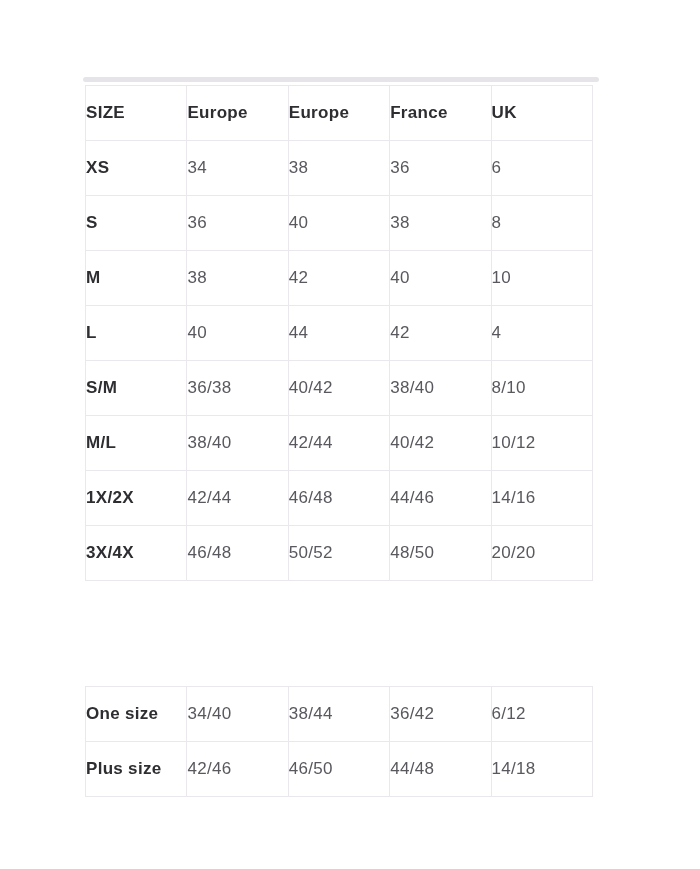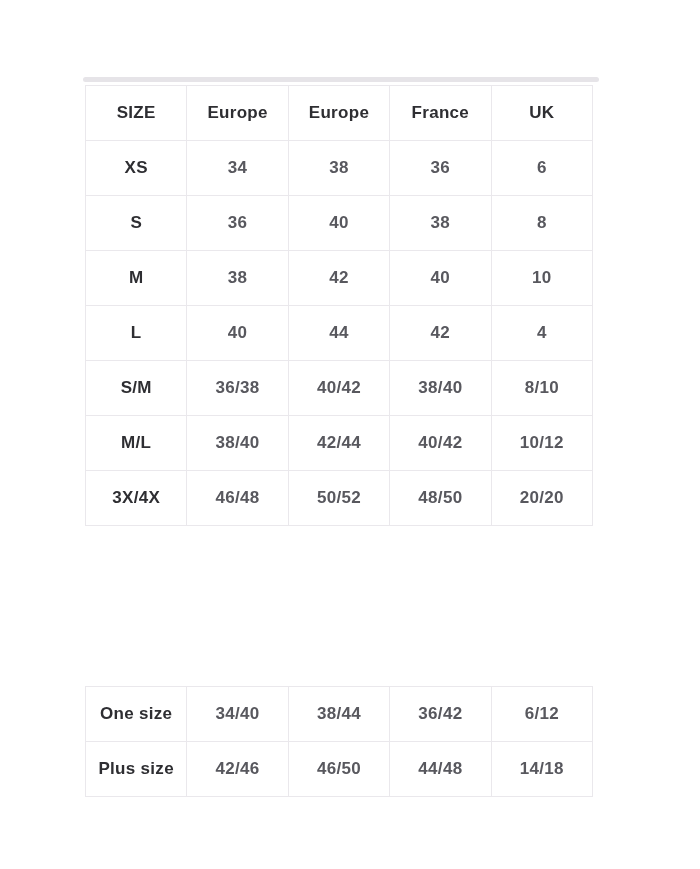--- a/index.html
+++ b/index.html
@@ -30,36 +30,36 @@
   table.size-table {
     position: absolute;
     left: 85px;
     border-collapse: collapse;
     table-layout: fixed;
     width: 508px;
     background: var(--bg);
   }
   table.size-table td, table.size-table th {
     border: 1px solid var(--border);
-    text-align: center;
+    text-align: left;
     vertical-align: middle;
     height: 55px;
     font-size: 17px;
     letter-spacing: 0.3px;
     overflow: hidden;
     white-space: nowrap;
   }
   .t1 { top: 85px; }
   .t2 { top: 686px; }
   th.col-head, td.row-head {
     font-weight: 700;
     color: var(--head-text);
   }
   td.val {
-    font-weight: 700;
+    font-weight: 400;
     color: var(--data-text);
   }
 </style>
 </head>
 <body>
 
 <div class="scroll-strip"></div>
 
 <table class="size-table t1">
   <thead>
@@ -108,20 +108,27 @@
       <td class="val">8/10</td>
     </tr>
     <tr>
       <td class="row-head">M/L</td>
       <td class="val">38/40</td>
       <td class="val">42/44</td>
       <td class="val">40/42</td>
       <td class="val">10/12</td>
     </tr>
     <tr>
+      <td class="row-head">1X/2X</td>
+      <td class="val">42/44</td>
+      <td class="val">46/48</td>
+      <td class="val">44/46</td>
+      <td class="val">14/16</td>
+    </tr>
+    <tr>
       <td class="row-head">3X/4X</td>
       <td class="val">46/48</td>
       <td class="val">50/52</td>
       <td class="val">48/50</td>
       <td class="val">20/20</td>
     </tr>
   </tbody>
 </table>
 
 <table class="size-table t2">

